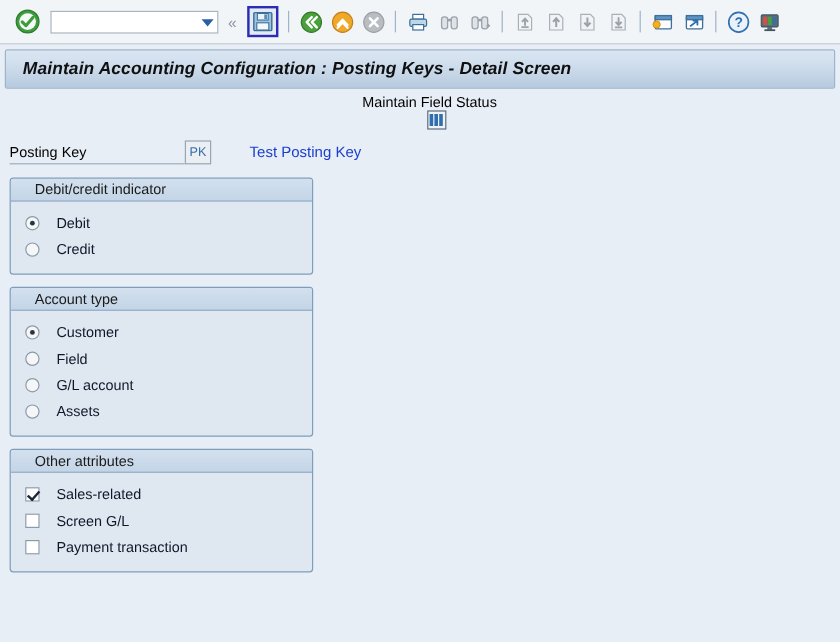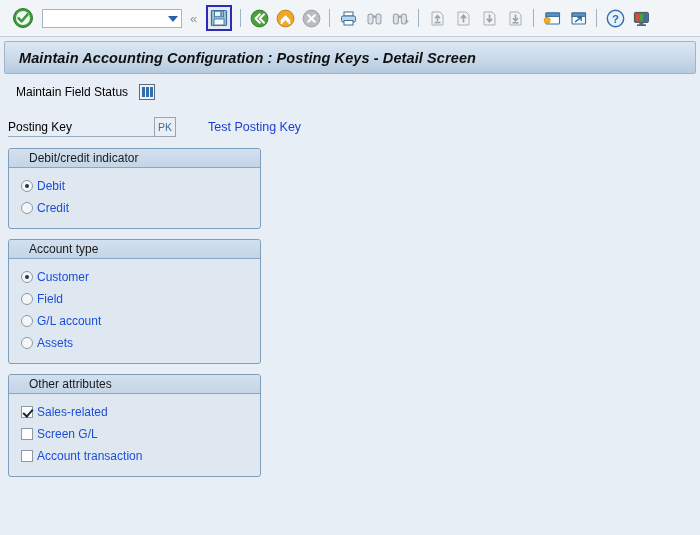--- a/index.html
+++ b/index.html
@@ -119,20 +119,21 @@
     letter-spacing: 0.1px;
   }
 
   
   .subtoolbar {
     height: 28px;
     display: flex;
     align-items: center;
     padding-left: 16px;
     margin-top: 4px;
+    flex-direction: column;
   }
   .subtoolbar .lbl {
     font-size: 12px;
     color: #000;
   }
   .fieldstatus-icon {
     width: 16px;
     height: 16px;
     margin-left: 11px;
     border: 1px solid #5a6b7d;
@@ -212,22 +213,22 @@
     padding: 7px 0 9px 0;
   }
   .opt-row {
     display: flex;
     align-items: center;
     height: 22px;
     padding-left: 12px;
   }
   .opt-label {
     font-size: 12px;
-    margin-left: 4px;
-    color: #1d4ed8;
+    margin-left: 14px;
+    color: #0f172a;
   }
 
   
   .radio {
     width: 12px;
     height: 12px;
     border-radius: 50%;
     border: 1px solid #8c9aa8;
     background: #f4f6f8;
     box-sizing: border-box;
@@ -534,16 +535,16 @@
     </div>
 
     <div class="opt-row">
       <span class="cbox"></span>
       <span class="opt-label">Screen G/L</span>
     </div>
 
 
     <div class="opt-row">
       <span class="cbox"></span>
-      <span class="opt-label">Account transaction</span>
+      <span class="opt-label">Payment transaction</span>
     </div>
   </div>
 </div>
 
 </body></html>

